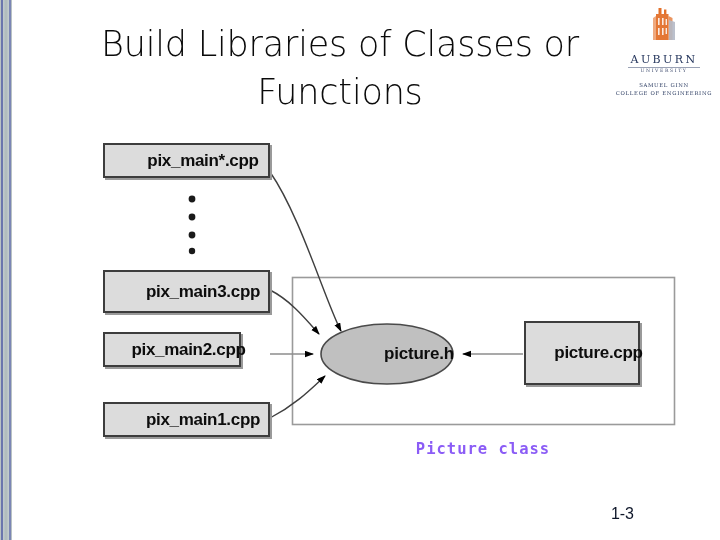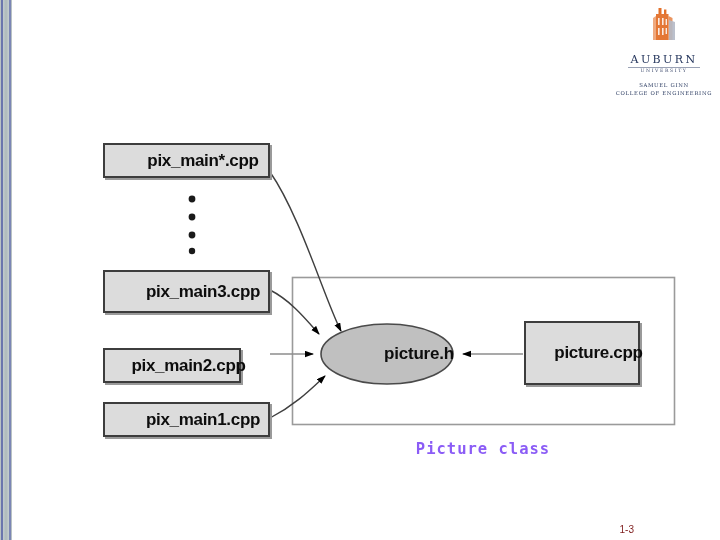--- a/index.html
+++ b/index.html
@@ -152,36 +152,39 @@
     color: #8b5cf6;
     letter-spacing: 1px;
     white-space: nowrap;
   }
 
   #page-number {
     position: absolute;
     right: 86px;
     top: 505px;
     font-family: "Liberation Sans", sans-serif;
-    font-size: 10px;
-    color: #7f1d1d;
-    margin-top: 19px;
+    font-size: 16px;
+    color: #0f172a;
   }
 </style>
 </head>
 <body>
 
 <div id="slide">
 
   <div id="left-stripe">
     <div class="inner"></div>
     <div class="edge-left"></div>
     <div class="edge-right"></div>
   </div>
 
+  <div id="title">
+    <div>Build Libraries of Classes or</div>
+    <div>Functions</div>
+  </div>
 
   <div id="logo">
     <div class="emblem">
       <svg width="40" height="38" viewBox="0 0 40 38" aria-hidden="true">
         <g fill="#e3702a">
           <rect x="14.5" y="2" width="3" height="6"></rect>
           <rect x="20" y="3.5" width="2.4" height="5"></rect>
           <path d="M12 8 L24.5 8 L24.5 34 L12 34 Z" opacity="0.95"></path>
           <path d="M24.5 10 L28.5 12 L28.5 34 L24.5 34 Z" opacity="0.75"></path>
           <path d="M9 12 L12 10 L12 34 L9 34 Z" opacity="0.6"></path>
@@ -235,21 +238,21 @@
       <circle cx="192" cy="217" r="3.4"></circle>
       <circle cx="192" cy="235" r="3.4"></circle>
       <circle cx="192" cy="251" r="3.2"></circle>
     </g>
   </svg>
 
   <div class="node-box shadowed" style="left:103px; top:143px; width:167px; height:35px;">pix_main*.cpp</div>
 
   <div class="node-box shadowed" style="left:103px; top:270px; width:167px; height:43px;">pix_main3.cpp</div>
 
-  <div class="node-box shadowed" style="left:103px; top:348px; width:138px; height:35px;">pix_main2.cpp</div>
+  <div class="node-box shadowed" style="left:103px; top:332px; width:138px; height:35px;">pix_main2.cpp</div>
 
   <div class="node-box shadowed" style="left:103px; top:402px; width:167px; height:35px;text-align:center;">pix_main1.cpp</div>
 
   <div class="node-box shadowed" style="left:524px; top:321px; width:116px; height:64px;">picture.cpp</div>
 
   <div id="ellipse-label" style="left:321px; top:344px; width:132px; text-align:center;">picture.h</div>
 
   <div id="class-caption" style="left:292px; top:440px; width:382px; text-align:center;">Picture class</div>
 
   <div id="page-number">1-3</div>

